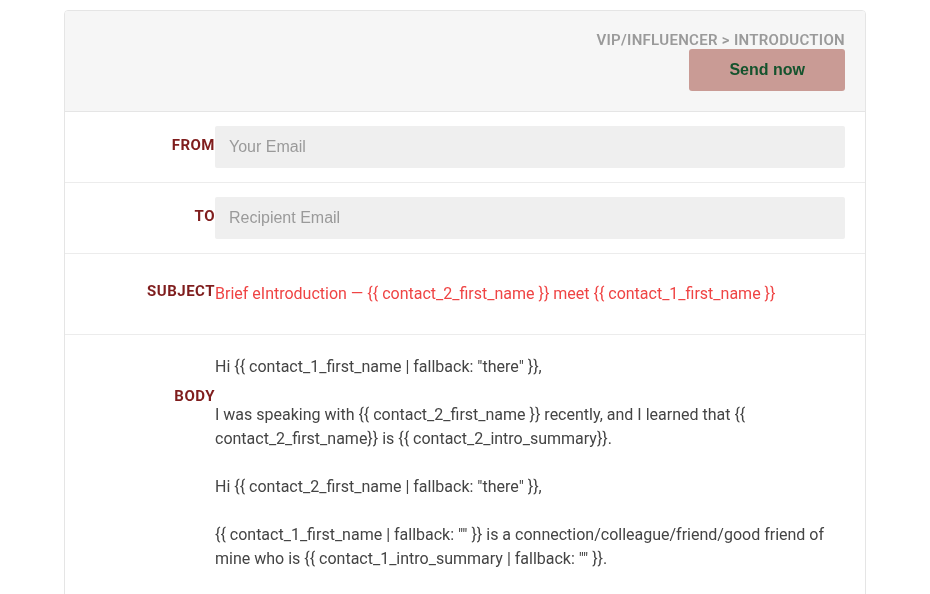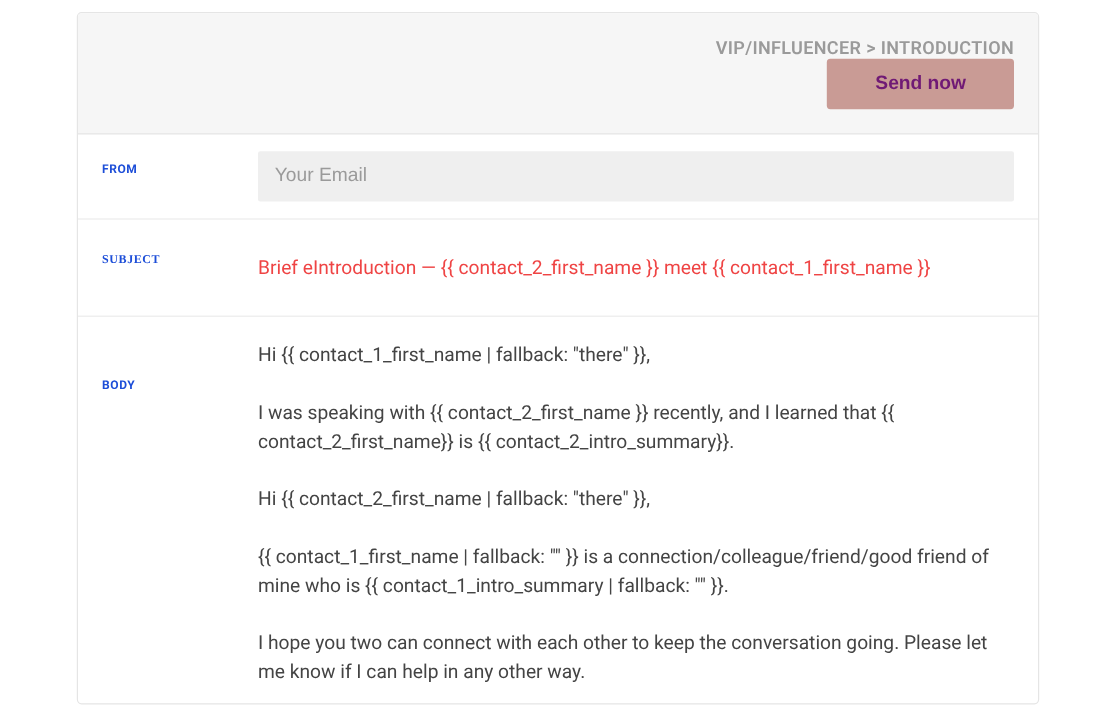--- a/index.html
+++ b/index.html
@@ -29,45 +29,46 @@
       flex-direction: column;
     }
     .breadcrumb {
       color: #9a9a9a;
       font-size: 15px;
       font-weight: 600;
       letter-spacing: 0.3px;
     }
     .send-btn {
       background: #c99b95;
-      color: #701a75;
+      color: #14532d;
       border: none;
       padding: 12px 40px;
       font-size: 16px;
       font-weight: 600;
       border-radius: 3px;
       cursor: pointer;
     }
     .row {
       display: flex;
       align-items: flex-start;
       padding: 14px 20px;
       border-bottom: 1px solid #ececec;
     }
     .row.no-border {
       border-bottom: none;
     }
     .label {
       width: 130px;
       flex-shrink: 0;
-      color: #1d4ed8;
+      color: #7f1d1d;
       font-weight: 700;
-      font-size: 10px;
+      font-size: 15px;
       letter-spacing: 0.5px;
       padding-top: 10px;
+      text-align: right;
     }
     .field {
       flex: 1;
     }
     .input {
       width: 100%;
       background: #efefef;
       border: none;
       padding: 12px 14px;
       font-size: 16px;
@@ -89,21 +90,20 @@
       line-height: 1.5;
       white-space: pre-wrap;
       padding-top: 6px;
     }
     .row-subject {
       padding-top: 20px;
       padding-bottom: 20px;
     }
     .row-subject .label {
       padding-top: 8px;
-      font-family: Liberation Serif, serif;
     }
     .row-body .label {
       padding-top: 6px;
       margin-top: 32px;
     }
   </style>
 </head>
 <body>
 
 <div class="card">
@@ -112,20 +112,26 @@
     <button class="send-btn">Send now</button>
   </div>
 
   <div class="row">
     <div class="label">FROM</div>
     <div class="field">
       <input type="text" class="input" placeholder="Your Email" style="">
     </div>
   </div>
 
+  <div class="row">
+    <div class="label">TO</div>
+    <div class="field">
+      <input type="text" class="input" placeholder="Recipient Email" style="">
+    </div>
+  </div>
 
   <div class="row row-subject">
     <div class="label">SUBJECT</div>
     <div class="field">
       <div class="subject-text">Brief eIntroduction — {{ contact_2_first_name }} meet {{ contact_1_first_name }}</div>
     </div>
   </div>
 
   <div class="row row-body no-border">
     <div class="label">BODY</div>

